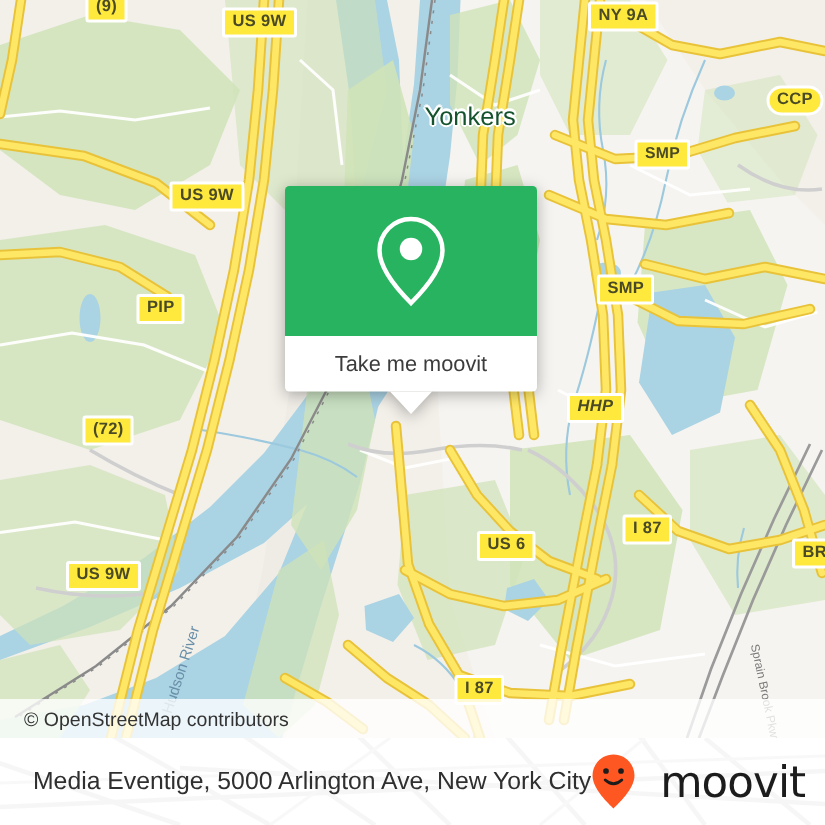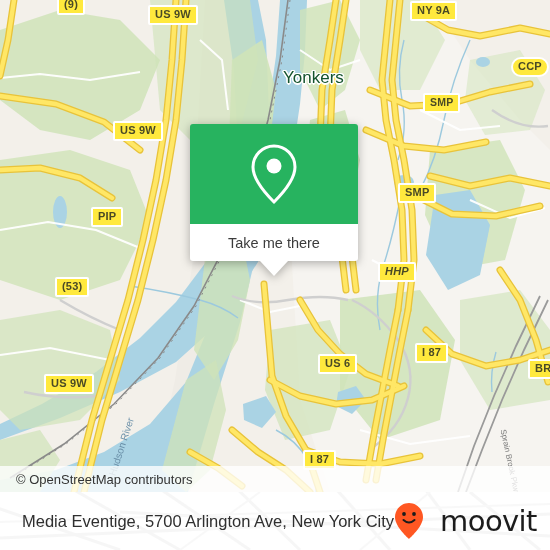--- a/index.html
+++ b/index.html
@@ -265,48 +265,48 @@
     </svg>
 
     <div class="place" style="left:283px;top:68px;">Yonkers</div>
 
     <div class="water-label" style="left:112px;top:470px;transform:rotate(-72deg);">Hudson River</div>
 
     <div class="hwy-label" style="left:503px;top:425px;transform:rotate(78deg);">Sprain Brook Pkwy</div>
 
     <div class="shield" style="left:57px;top:-5px;">(9)</div>
     <div class="shield" style="left:148px;top:5px;">US 9W</div>
-    <div class="shield" style="left:410px;top:1px;">NY 9A</div>
+    <div class="shield" style="left:392px;top:1px;">NY 9A</div>
     <div class="shield" style="left:511px;top:57px;border-radius:10px;">CCP</div>
     <div class="shield sm" style="left:423px;top:93px;">SMP</div>
     <div class="shield" style="left:113px;top:121px;">US 9W</div>
     <div class="shield" style="left:398px;top:183px;">SMP</div>
-    <div class="shield" style="left:91px;top:207px;">PIP</div>
+    <div class="shield" style="left:91px;top:196px;">PIP</div>
     <div class="shield" style="left:378px;top:262px;font-style:italic;">HHP</div>
-    <div class="shield" style="left:55px;top:277px;">(53)</div>
+    <div class="shield" style="left:55px;top:277px;">(72)</div>
     <div class="shield" style="left:44px;top:374px;">US 9W</div>
     <div class="shield" style="left:318px;top:354px;">US 6</div>
     <div class="shield" style="left:415px;top:343px;">I 87</div>
     <div class="shield" style="left:528px;top:359px;">BRP</div>
     <div class="shield" style="left:303px;top:450px;">I 87</div>
 
     <div id="attrib">
       <span>© OpenStreetMap contributors</span>
     </div>
 
     <div id="card">
       <div id="card-top">
         <svg width="52" height="64" viewBox="0 0 52 64">
           <path d="M26 4 C14.4 4 5 13.4 5 25 C5 38 20 54 26 60 C32 54 47 38 47 25 C47 13.4 37.6 4 26 4 Z" fill="none" stroke="#ffffff" stroke-width="3"></path>
           <circle cx="26" cy="24" r="7.5" fill="#ffffff"></circle>
         </svg>
       </div>
       <div id="card-arrow"></div>
       <div id="card-bottom">
-        <span>Take me there</span>
+        <span>Take me moovit</span>
       </div>
     </div>
 
   </div>
 
   <div id="footer">
     <svg id="footer-watermark" viewBox="0 0 550 58" preserveAspectRatio="none">
       <rect x="0" y="0" width="550" height="58" fill="#ffffff"></rect>
       <g stroke="#f0f0f0" stroke-width="3" fill="none">
         <path d="M-20,10 L120,58"></path>
@@ -319,21 +319,21 @@
         <path d="M0,46 L550,22"></path>
         <path d="M470,0 L540,58"></path>
       </g>
       <g stroke="#f4f4f4" stroke-width="2" fill="none">
         <path d="M0,30 L550,12"></path>
         <path d="M180,58 L260,0"></path>
         <path d="M360,58 L430,0"></path>
       </g>
     </svg>
     <div id="footer-inner">
-      <div id="footer-title">Media Eventige, 5700 Arlington Ave, New York City</div>
+      <div id="footer-title">Media Eventige, 5000 Arlington Ave, New York City</div>
       <div id="brand">
         <svg width="30" height="38" viewBox="0 0 30 38">
           <path d="M15 1 C7.3 1 1 7.3 1 15 C1 24 12 34 15 37 C18 34 29 24 29 15 C29 7.3 22.7 1 15 1 Z" fill="#ff5722"></path>
           <circle cx="10" cy="12" r="1.9" fill="#1c1c1c"></circle>
           <circle cx="20" cy="12" r="1.9" fill="#1c1c1c"></circle>
           <path d="M9.5 18 Q15 23 20.5 18" stroke="#1c1c1c" stroke-width="2" fill="none" stroke-linecap="round"></path>
         </svg>
         <div id="brand-word">moovit</div>
       </div>
     </div>

